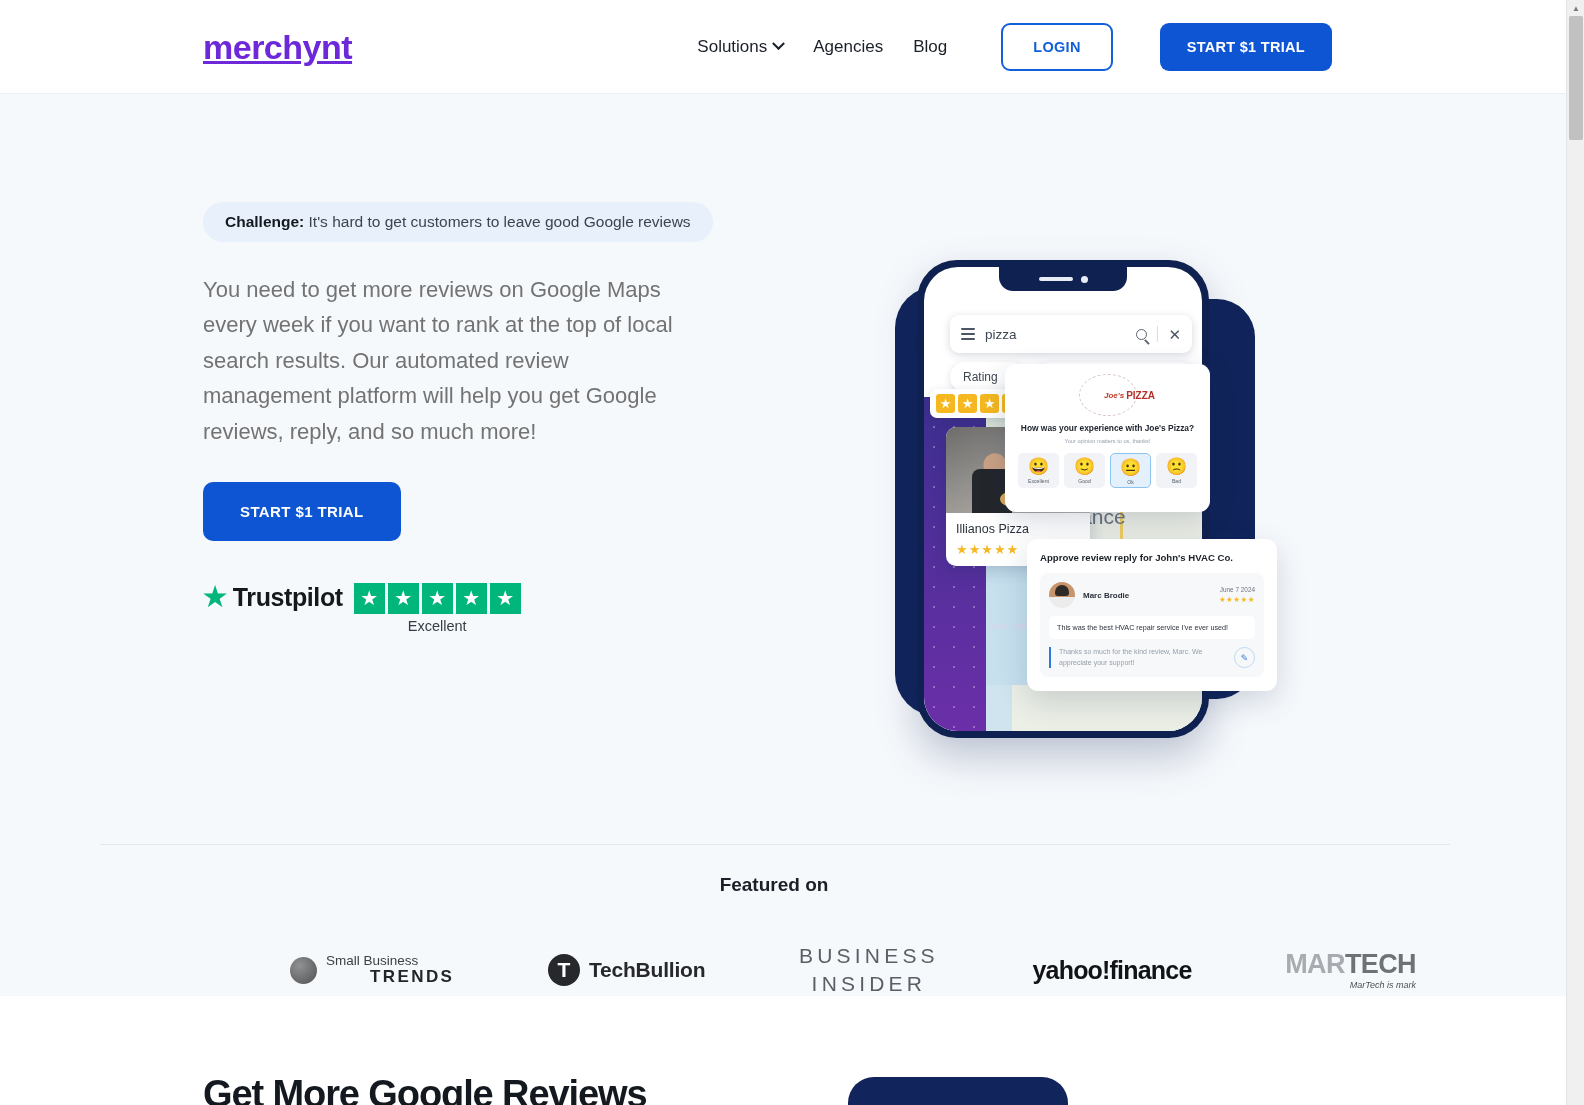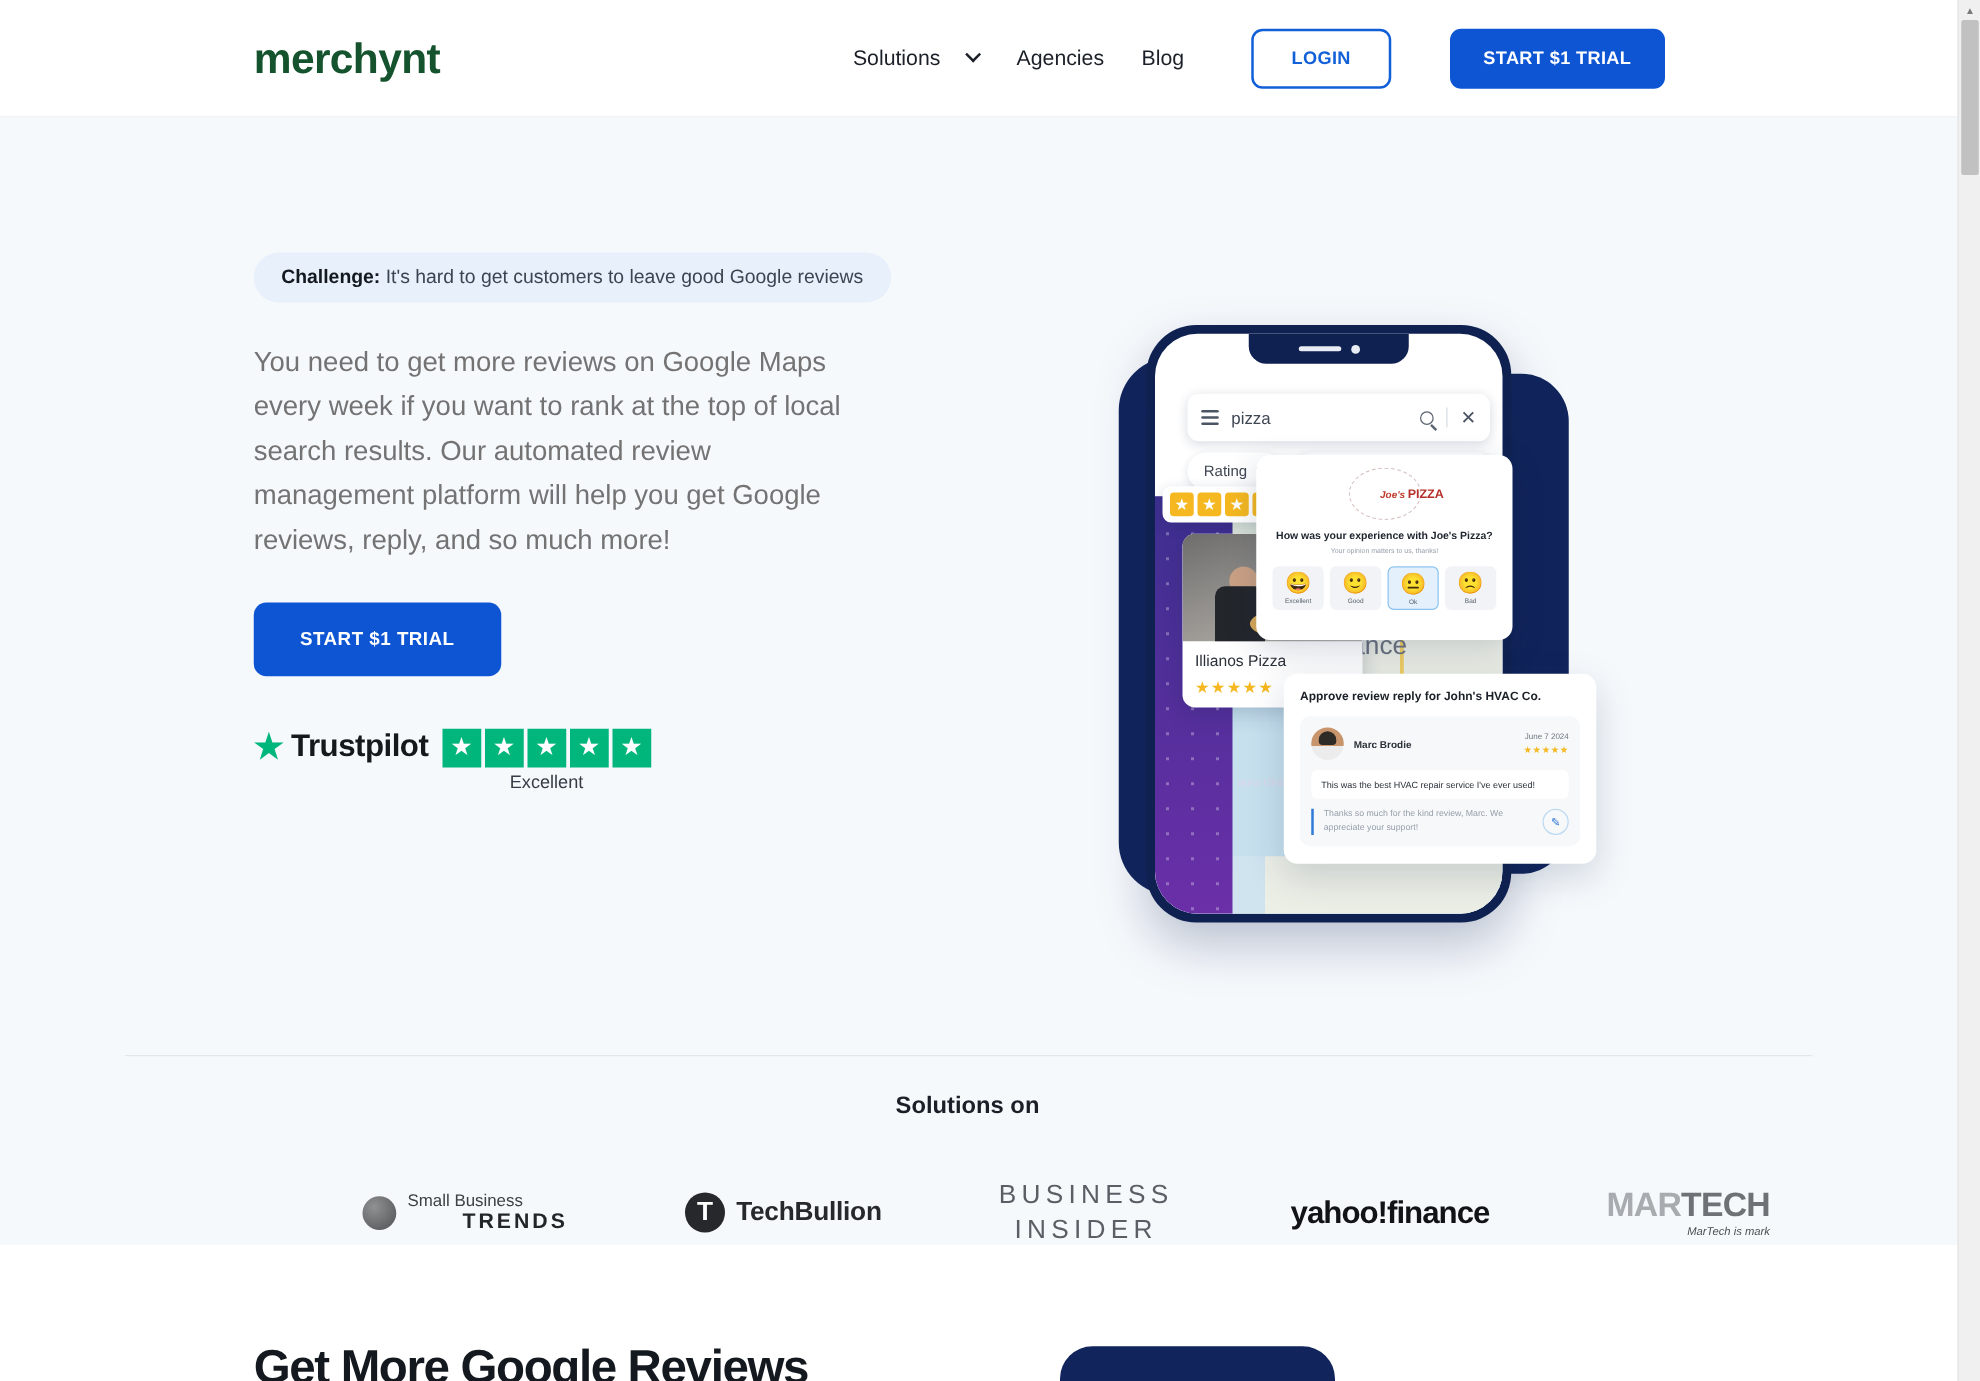--- a/index.html
+++ b/index.html
@@ -28,30 +28,30 @@
     background: #c1c1c1; border-radius: 2px;
   }
 
   
   .header {
     position: relative; height: 94px; background: #fff;
     display: flex; align-items: center; padding: 0 0 0 203px;
     border-bottom: 1px solid #eceff3;
   }
   .logo {
-    font-size: 34px; font-weight: 700; color: #14532d;
-    letter-spacing: -0.5px; line-height: 1;
+    font-size: 34px; font-weight: 700; color: #6d28d9;
+    letter-spacing: -0.5px; line-height: 1; text-decoration: underline;
   }
   .nav {
     margin-left: auto; display: flex; align-items: center; gap: 30px;
     padding-right: 234px;
   }
   .nav-link {
     font-size: 17px; color: #1b2028; font-weight: 400;
-    display: flex; align-items: center; gap: 22px; white-space: nowrap;
+    display: flex; align-items: center; gap: 7px; white-space: nowrap;
   }
   .chev {
     width: 9px; height: 9px; border-right: 2px solid #1b2028;
     border-bottom: 2px solid #1b2028; transform: rotate(45deg) translate(-2px,-2px);
   }
   .btn-login {
     margin-left: 24px; border: 2px solid #1260d8; color: #1260d8;
     background: #fff; border-radius: 9px; font-size: 14.5px; font-weight: 700;
     letter-spacing: 0.3px; padding: 14px 30px; white-space: nowrap;
   }
@@ -526,21 +526,21 @@
             <div class="review-text">This was the best HVAC repair service I've ever used!</div>
             <div class="reply-row">
               <div class="reply-quote">Thanks so much for the kind review, Marc. We appreciate your support!</div>
               <div class="edit-circle">✎</div>
             </div>
           </div>
         </div>
       </div>
 
       <div class="divider"></div>
-      <div class="featured-title">Solutions on</div>
+      <div class="featured-title">Featured on</div>
       <div class="logos">
         <div class="logo-item">
           <div class="sbt-circle"></div>
           <div class="sbt-text">
             <div class="sbt-small">Small Business</div>
             <div class="sbt-big">TRENDS</div>
           </div>
         </div>
         <div class="logo-item">
           <div class="tb-circle">T</div>

